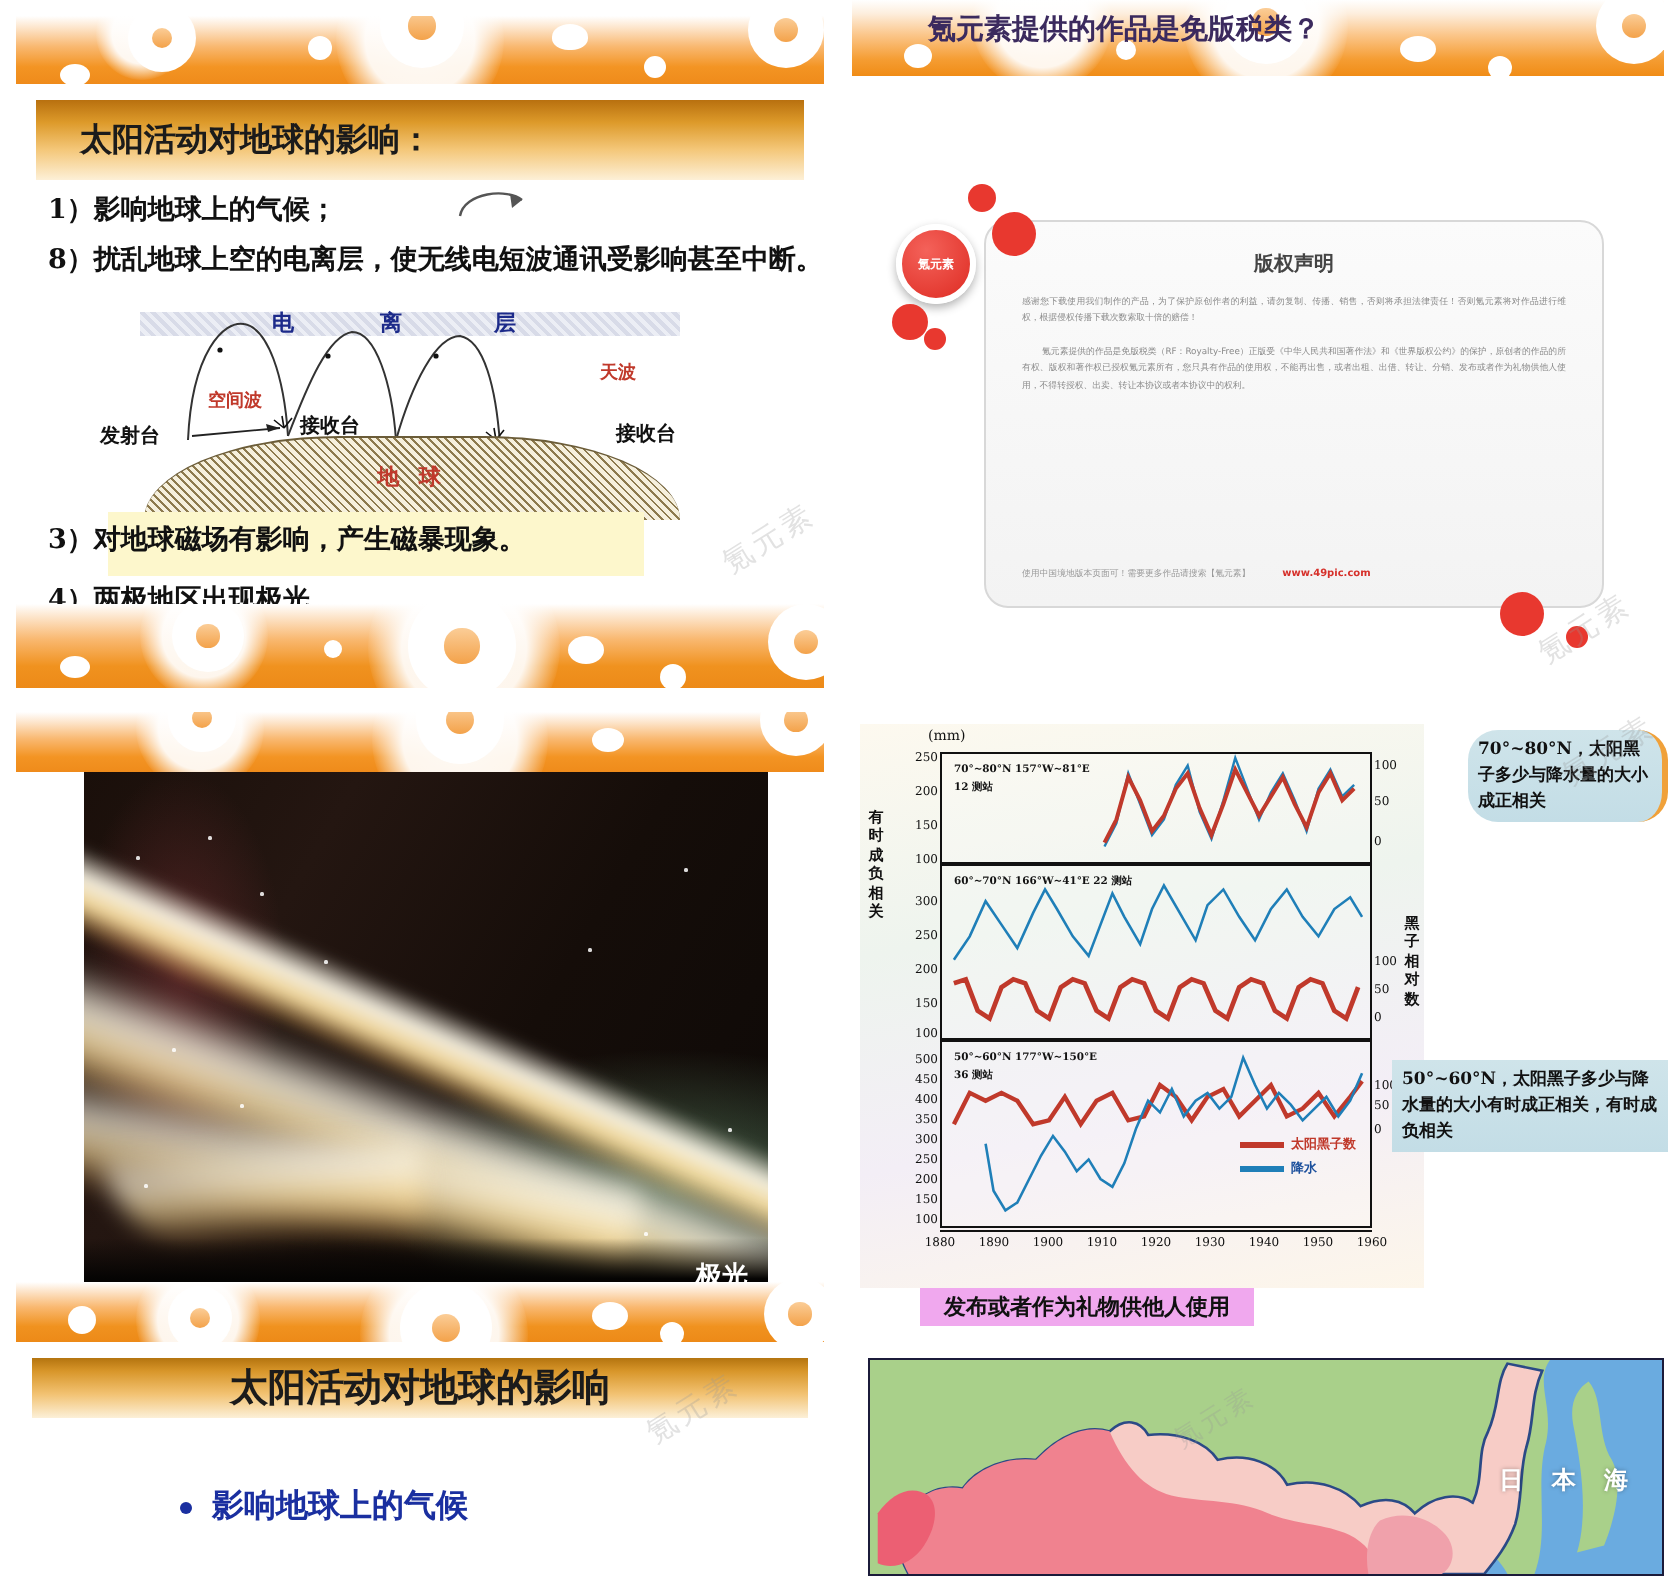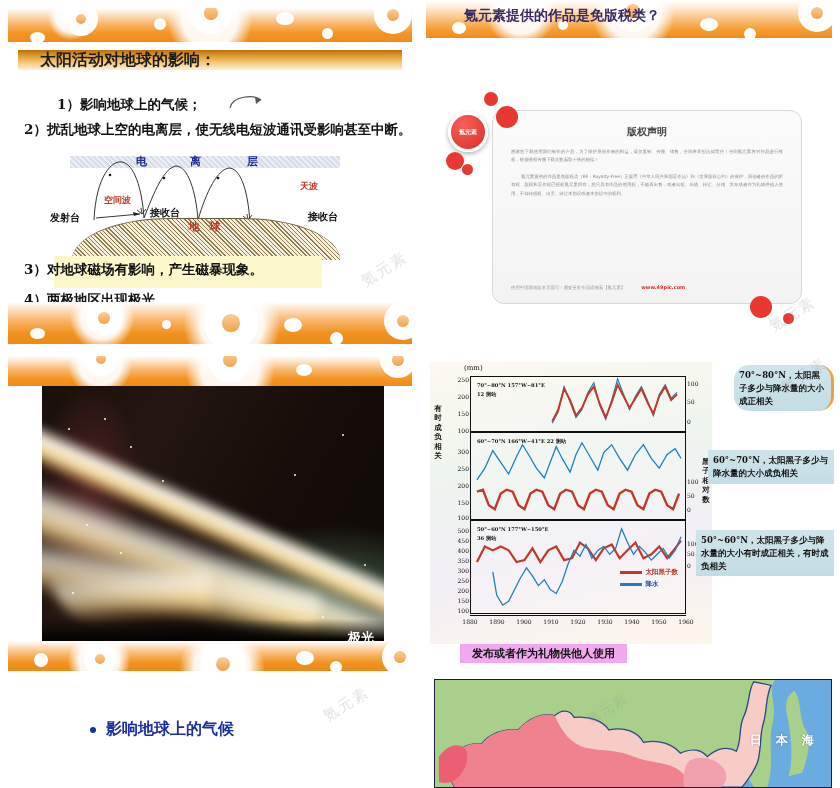--- a/index.html
+++ b/index.html
@@ -60,34 +60,34 @@
     font-size: 15px;
     letter-spacing: 2px;
     transform: rotate(-32deg);
     pointer-events: none;
     white-space: nowrap;
     font-family: "DejaVu Sans", sans-serif;
   }
 
   
   .s1-title {
-    position: absolute; left:10px; right:10px; top:42px; height:20px;
+    position: absolute; left:10px; right:10px; top:42px; height:40px;
     background: linear-gradient(to bottom, #b8700f 0%, #dd9a2a 28%, #f4c779 62%, #fdf0d7 100%);
     display:flex; align-items:center;
   }
   .s1-title span {
     font-family: "DejaVu Serif", serif;
     font-weight: bold; font-size: 16px; color: #1b1b1b;
     padding-left: 22px;
   }
   .s1-l1, .s1-l2, .s1-l3, .s1-l4 {
     position:absolute; font-family:"DejaVu Serif", serif;
     font-weight:bold; color:#111; font-size:13.5px; white-space:nowrap;
   }
-  .s1-l1 { left:16px; top:88px;margin-left:33px; }
+  .s1-l1 { left:16px; top:88px; }
   .s1-l2 { left:16px; top:113px; }
   .s1-l3 { left:16px; top:253px; }
   .s1-l4 { left:16px; top:283px; }
   .s1-hl { position:absolute; left:46px; top:248px; width:268px; height:32px; background:#fdf7cc; }
   .s1-curl {
     position:absolute; left:220px; top:84px; width:40px; height:20px;
   }
   
   .iono { position:absolute; left:42px; top:140px; width:310px; height:112px; }
   .iono-band {
@@ -99,21 +99,21 @@
     color:#1c2a8a; font-size:11px;
   }
   .earth {
     position:absolute; left:22px; bottom:0px; width:268px; height:42px;
     border-top-left-radius: 140px 60px;
     border-top-right-radius: 140px 60px;
     background: repeating-linear-gradient(45deg,#8d7a4e 0 1px,#f6f0dd 1px 3px);
     border-top:1px solid #6b5c38;
   }
   .earth-lbl {
-    position:absolute; left:50%; top:0; transform:translateX(-50%);
+    position:absolute; left:50%; top:12px; transform:translateX(-50%);
     color:#c0392b; font-family:"DejaVu Serif",serif; font-weight:bold; font-size:11px;
     letter-spacing:3px;
   }
   .iono-tag {
     position:absolute; font-family:"DejaVu Serif",serif; font-weight:bold;
     font-size:9px; white-space:nowrap;
   }
   .tag-red { color:#c0392b; }
   .tag-blk { color:#111; font-size:10px; }
 
@@ -235,21 +235,21 @@
   .s5-title {
     position:absolute; left:8px; right:8px; top:4px; height:30px;
     background: linear-gradient(to bottom,#b4740f 0%, #d8962a 22%, #f2c272 60%, #fcf0d8 100%);
     display:flex; align-items:center; justify-content:center;
   }
   .s5-title span {
     font-family:"DejaVu Sans",sans-serif; font-weight:bold; font-size:19px; color:#1b1b1b;
   }
   .s5-li {
     position:absolute; display:flex; align-items:center; gap:10px;
-    color:#1a2fa0; font-family:"DejaVu Sans",sans-serif; font-weight:bold;
+    color:#1a2fa0; font-family:"DejaVu Sans",sans-serif; font-weight:bold;margin-top:24px;
   }
   .bullet { width:6px; height:6px; border-radius:50%; background:#1a2fa0; flex:0 0 auto; }
 
   
   .map-frame {
     position:absolute; left:8px; top:4px; right:4px; bottom:0;
     border:1.5px solid #1b1b3a; background:#a9d08a; overflow:hidden;
   }
   .map-lbl {
     position:absolute; color:#ffffff; font-family:"DejaVu Serif",serif;
@@ -275,21 +275,21 @@
         <div class="dot" style="left:314px; top:20px; width:11px; height:11px;"></div>
         <div class="ring" style="left:366px; top:-12px; width:38px; height:38px;"></div>
         <div class="dot" style="left:22px; top:24px; width:15px; height:11px; border-radius:50%;"></div>
       </div>
 
       <div class="s1-title">
         <span>太阳活动对地球的影响：</span>
       </div>
 
       <div class="s1-l1">1）影响地球上的气候；</div>
-      <div class="s1-l2">2）扰乱地球上空的电离层，使无线电短波通讯受影响甚至中断。</div>
+      <div class="s1-l2">8）扰乱地球上空的电离层，使无线电短波通讯受影响甚至中断。</div>
 
       <svg class="s1-curl" viewBox="0 0 40 20">
         <path d="M2 16 C4 4, 26 2, 33 8" stroke="#555" fill="none" stroke-width="1.2"></path>
         <path d="M33 8 l-6 -3 l1 7 z" fill="#555"></path>
       </svg>
 
       <div class="iono">
         <div class="iono-band"></div>
         <div class="iono-band-lbl" style="left:86px;">电</div>
         <div class="iono-band-lbl" style="left:140px;">离</div>
@@ -510,30 +510,32 @@
             <span class="xtick" style="left:62.5%;">1930</span>
             <span class="xtick" style="left:75%;">1940</span>
             <span class="xtick" style="left:87.5%;">1950</span>
             <span class="xtick" style="left:100%;">1960</span>
           </div>
         </div>
 
         <div class="cap">发布或者作为礼物供他人使用</div>
 
         <div class="note-box n1" style="top:3px;">70°~80°N，太阳黑子多少与降水量的大小成正相关</div>
-        <div class="note-box" style="top:88px; width:126px;">60°~70°N，太阳黑子多少与降水量的大小成负相关</div>
         <div class="note-box" style="top:168px; width:138px;">50°~60°N，太阳黑子多少与降水量的大小有时成正相关，有时成负相关</div>
 
         <div class="wm" style="right:4px; top:4px;">氪元素</div>
       </div>
     </div>
   </div>
 
   <div class="slide">
     <div class="slide-pad" style="top:0; bottom:0;">
+      <div class="s5-title">
+        <span>太阳活动对地球的影响</span>
+      </div>
       <div class="s5-li" style="left:82px; top:44px; font-size:16px;">
         <span class="bullet"></span>
         <span>影响地球上的气候</span>
       </div>
       <div class="wm" style="right:40px; top:20px;">氪元素</div>
     </div>
   </div>
 
   <div class="slide">
     <div class="slide-pad" style="top:0; bottom:0; left:6px; right:4px; background:transparent;">

